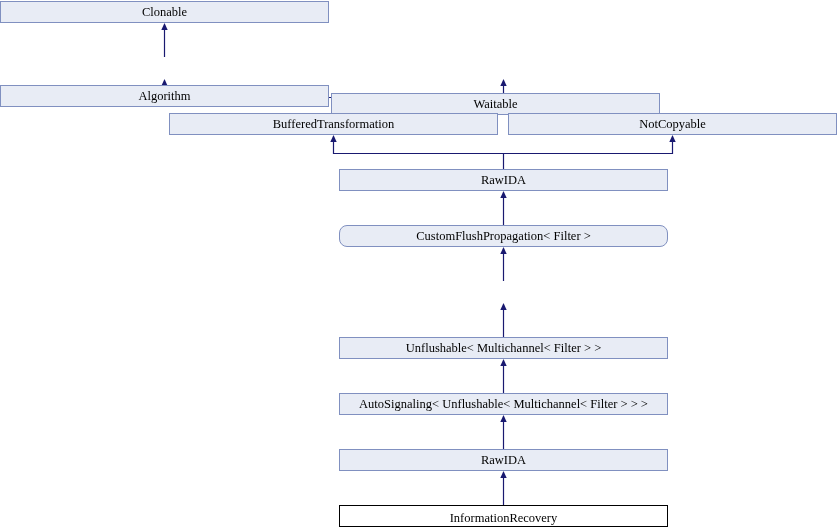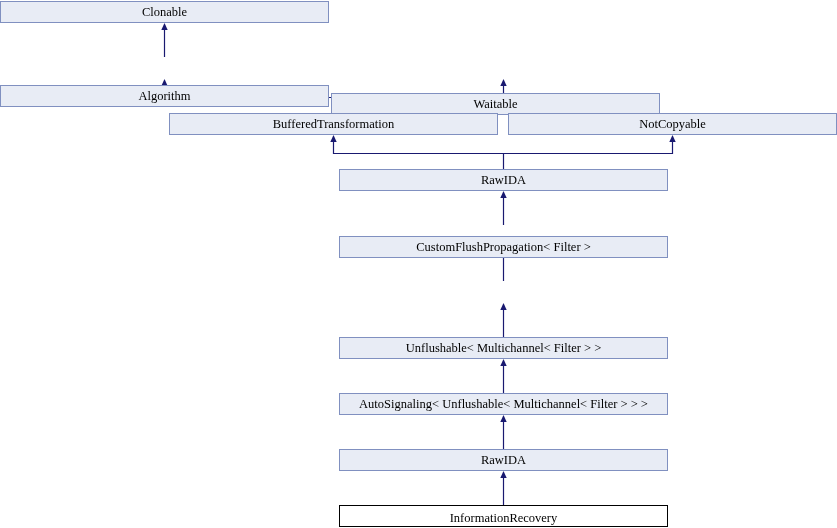--- a/index.html
+++ b/index.html
@@ -42,21 +42,21 @@
     background: var(--selected-fill, #ffffff);
     border-color: var(--selected-border, #000000);
     cursor: default;
   }
   .n0  { left: 0px;   top: 1px;   }
   .n1  { left: 0px;   top: 57px; margin-top: 28px;  }
   .n2  { left: 331px; top: 57px; margin-top: 36px;  }
   .n3  { left: 169px; top: 113px; }
   .n4  { left: 508px; top: 113px; }
   .n5  { left: 339px; top: 169px; }
-  .n6  { left: 339px; top: 236px; }
+  .n6  { left: 339px; top: 225px; border-radius: 8px; }
   .n7  { left: 339px; top: 281px; }
   .n8  { left: 339px; top: 337px; }
   .n9  { left: 339px; top: 393px; }
   .n10 { left: 339px; top: 449px; }
   .n11 { left: 339px; top: 505px; align-items: flex-end; }
 </style>
 </head>
 <body>
 
 <div class="diagram">

